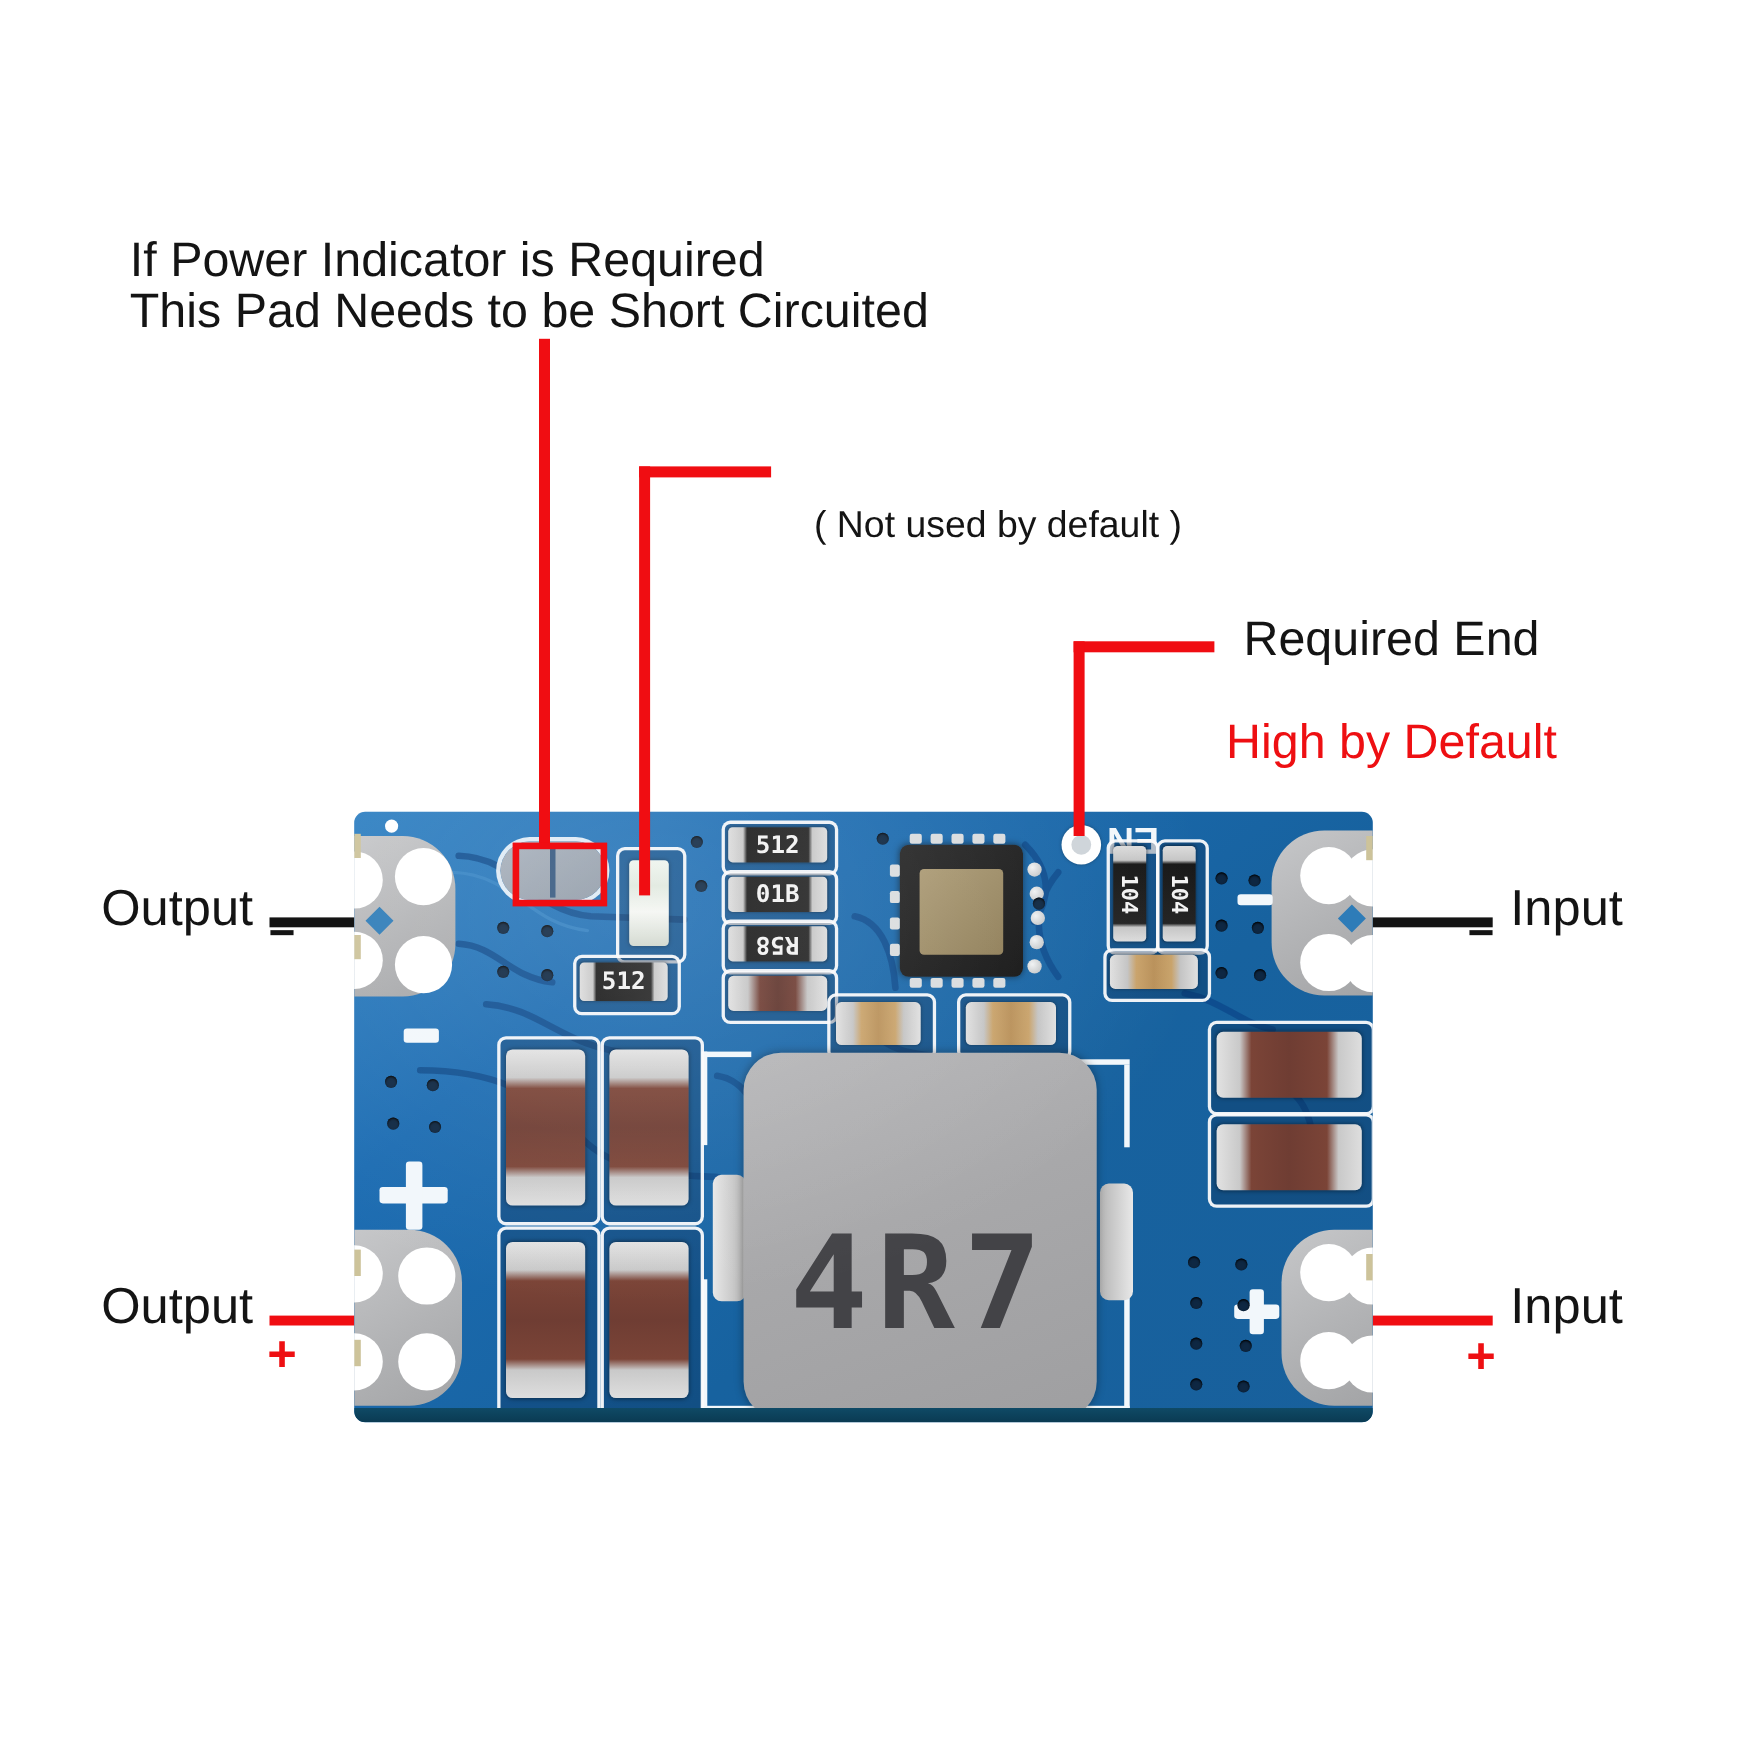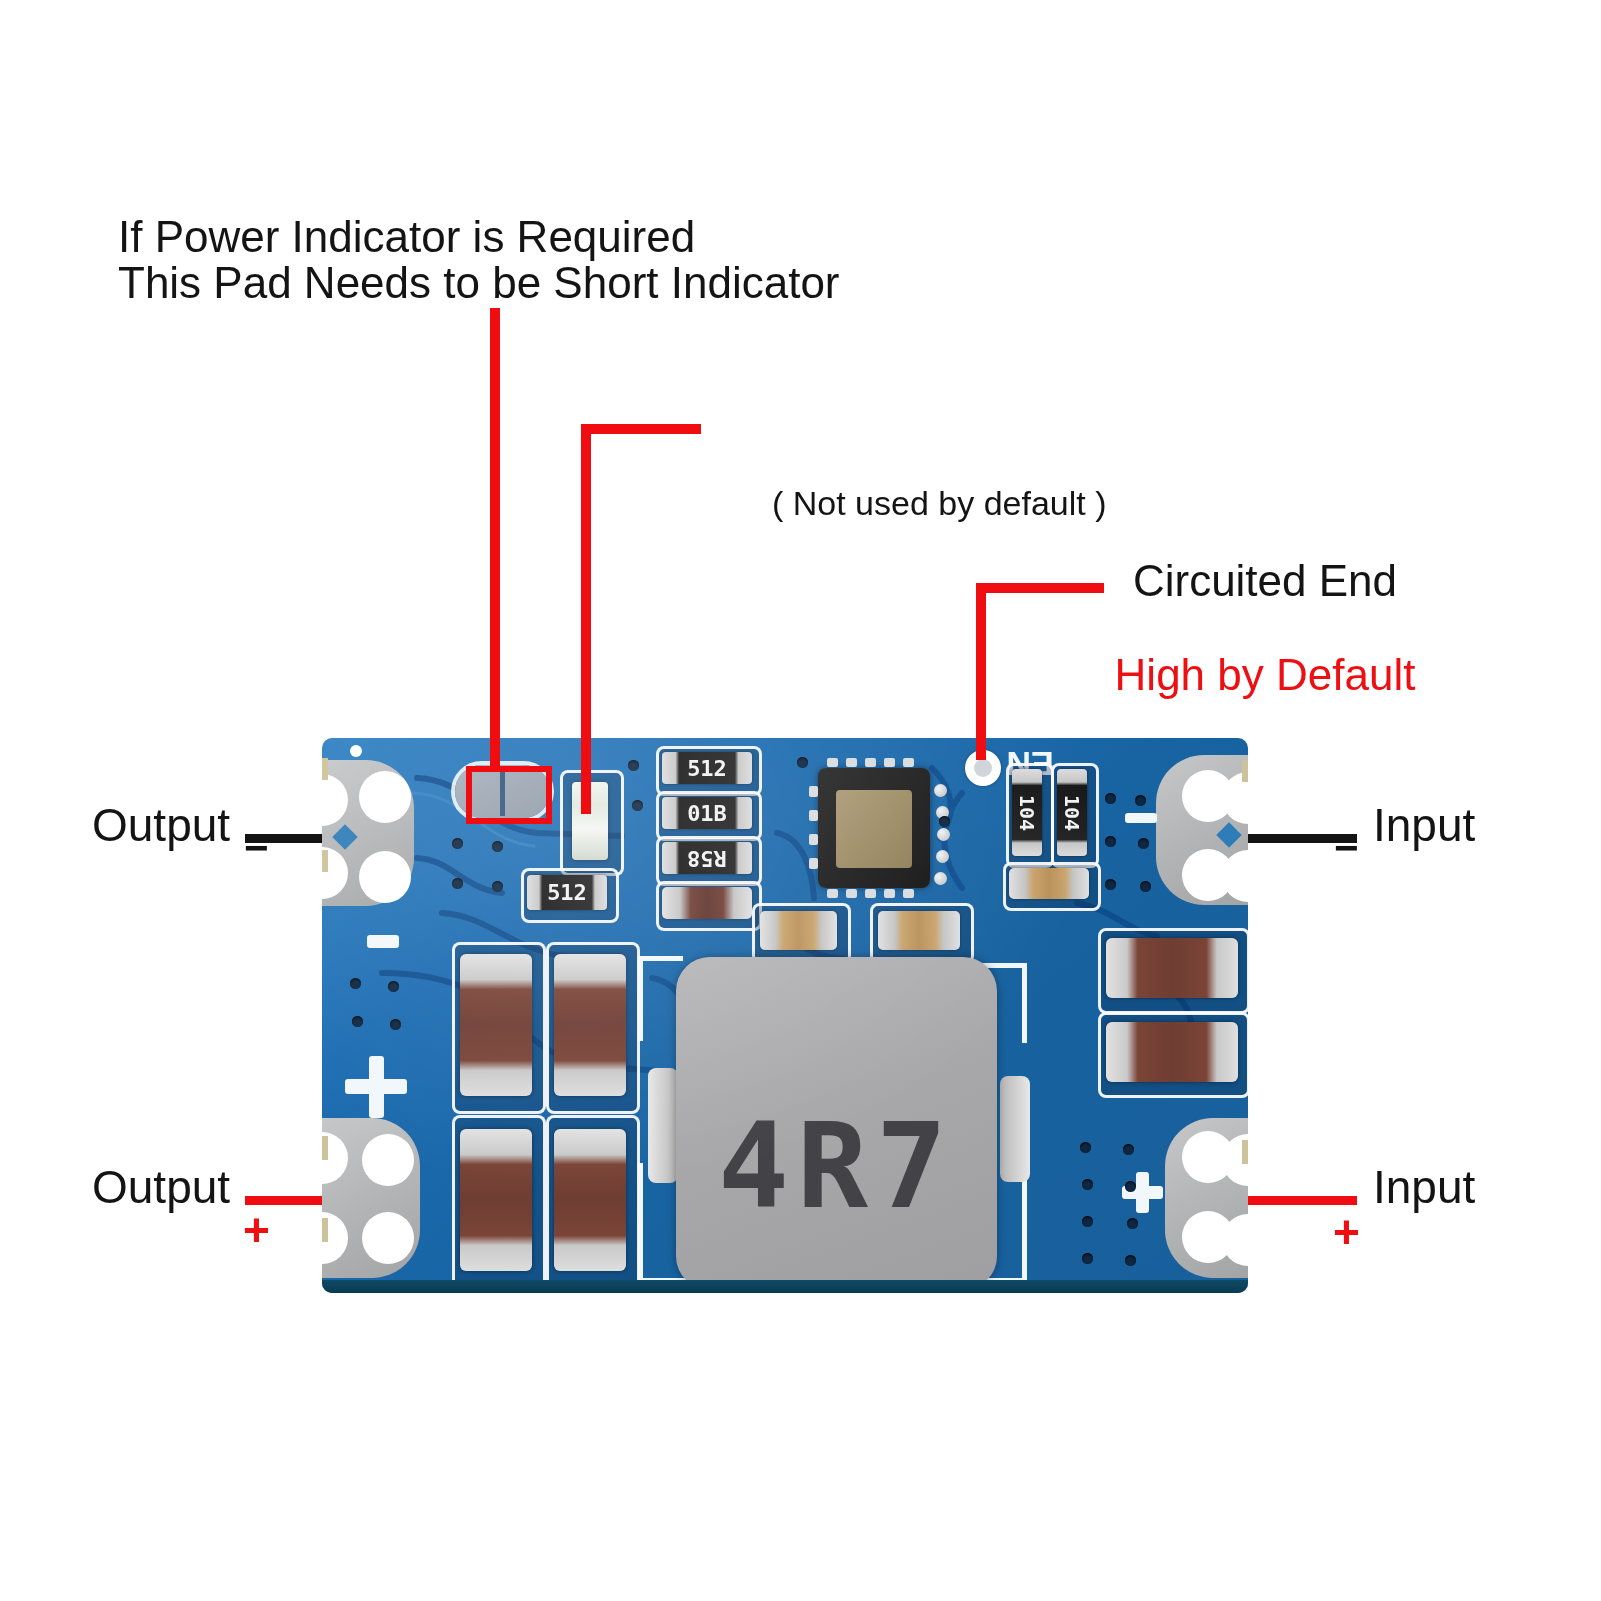--- a/index.html
+++ b/index.html
@@ -24,25 +24,25 @@
   .pin{position:absolute;background:#d9dcde;border-radius:2px;}
   .ball{position:absolute;width:13px;height:13px;border-radius:50%;background:radial-gradient(circle at 35% 35%,#f0f2f3,#b9bcbe);}
   .isilk{position:absolute;background:#f2f7fb;}
 </style>
 </head>
 <body>
 
 <div id="canvas">
 
   <div class="txt" style="left:118px;top:212px;font-size:44px;">If Power Indicator is Required</div>
-  <div class="txt" style="left:118px;top:258px;font-size:44px;">This Pad Needs to be Short Indicator</div>
-
-  <div class="txt" style="left:740px;top:484px;font-size:34px;margin-left:32px;">( Not used by default )</div>
-
-  <div class="txt" style="left:1015px;top:556px;width:500px;text-align:center;font-size:44px;">Circuited End</div>
+  <div class="txt" style="left:118px;top:258px;font-size:44px;">This Pad Needs to be Short Circuited</div>
+
+  <div class="txt" style="left:740px;top:458px;font-size:34px;">( Not used by default )</div>
+
+  <div class="txt" style="left:1015px;top:556px;width:500px;text-align:center;font-size:44px;">Required End</div>
   <div class="txt red" style="left:1015px;top:650px;width:500px;text-align:center;font-size:44px;">High by Default</div>
 
   <div class="txt" style="left:92px;top:800px;font-size:46px;">Output</div>
   <div class="blk" style="left:245px;top:834px;width:153px;height:9px;"></div>
   <div class="txt" style="left:244px;top:824px;font-size:42px;font-weight:bold;">−</div>
 
   <div class="txt" style="left:92px;top:1162px;font-size:46px;">Output</div>
   <div class="annline" style="left:245px;top:1196px;width:153px;height:9px;"></div>
   <div class="txt red" style="left:243px;top:1205px;font-size:46px;font-weight:bold;">+</div>
 

